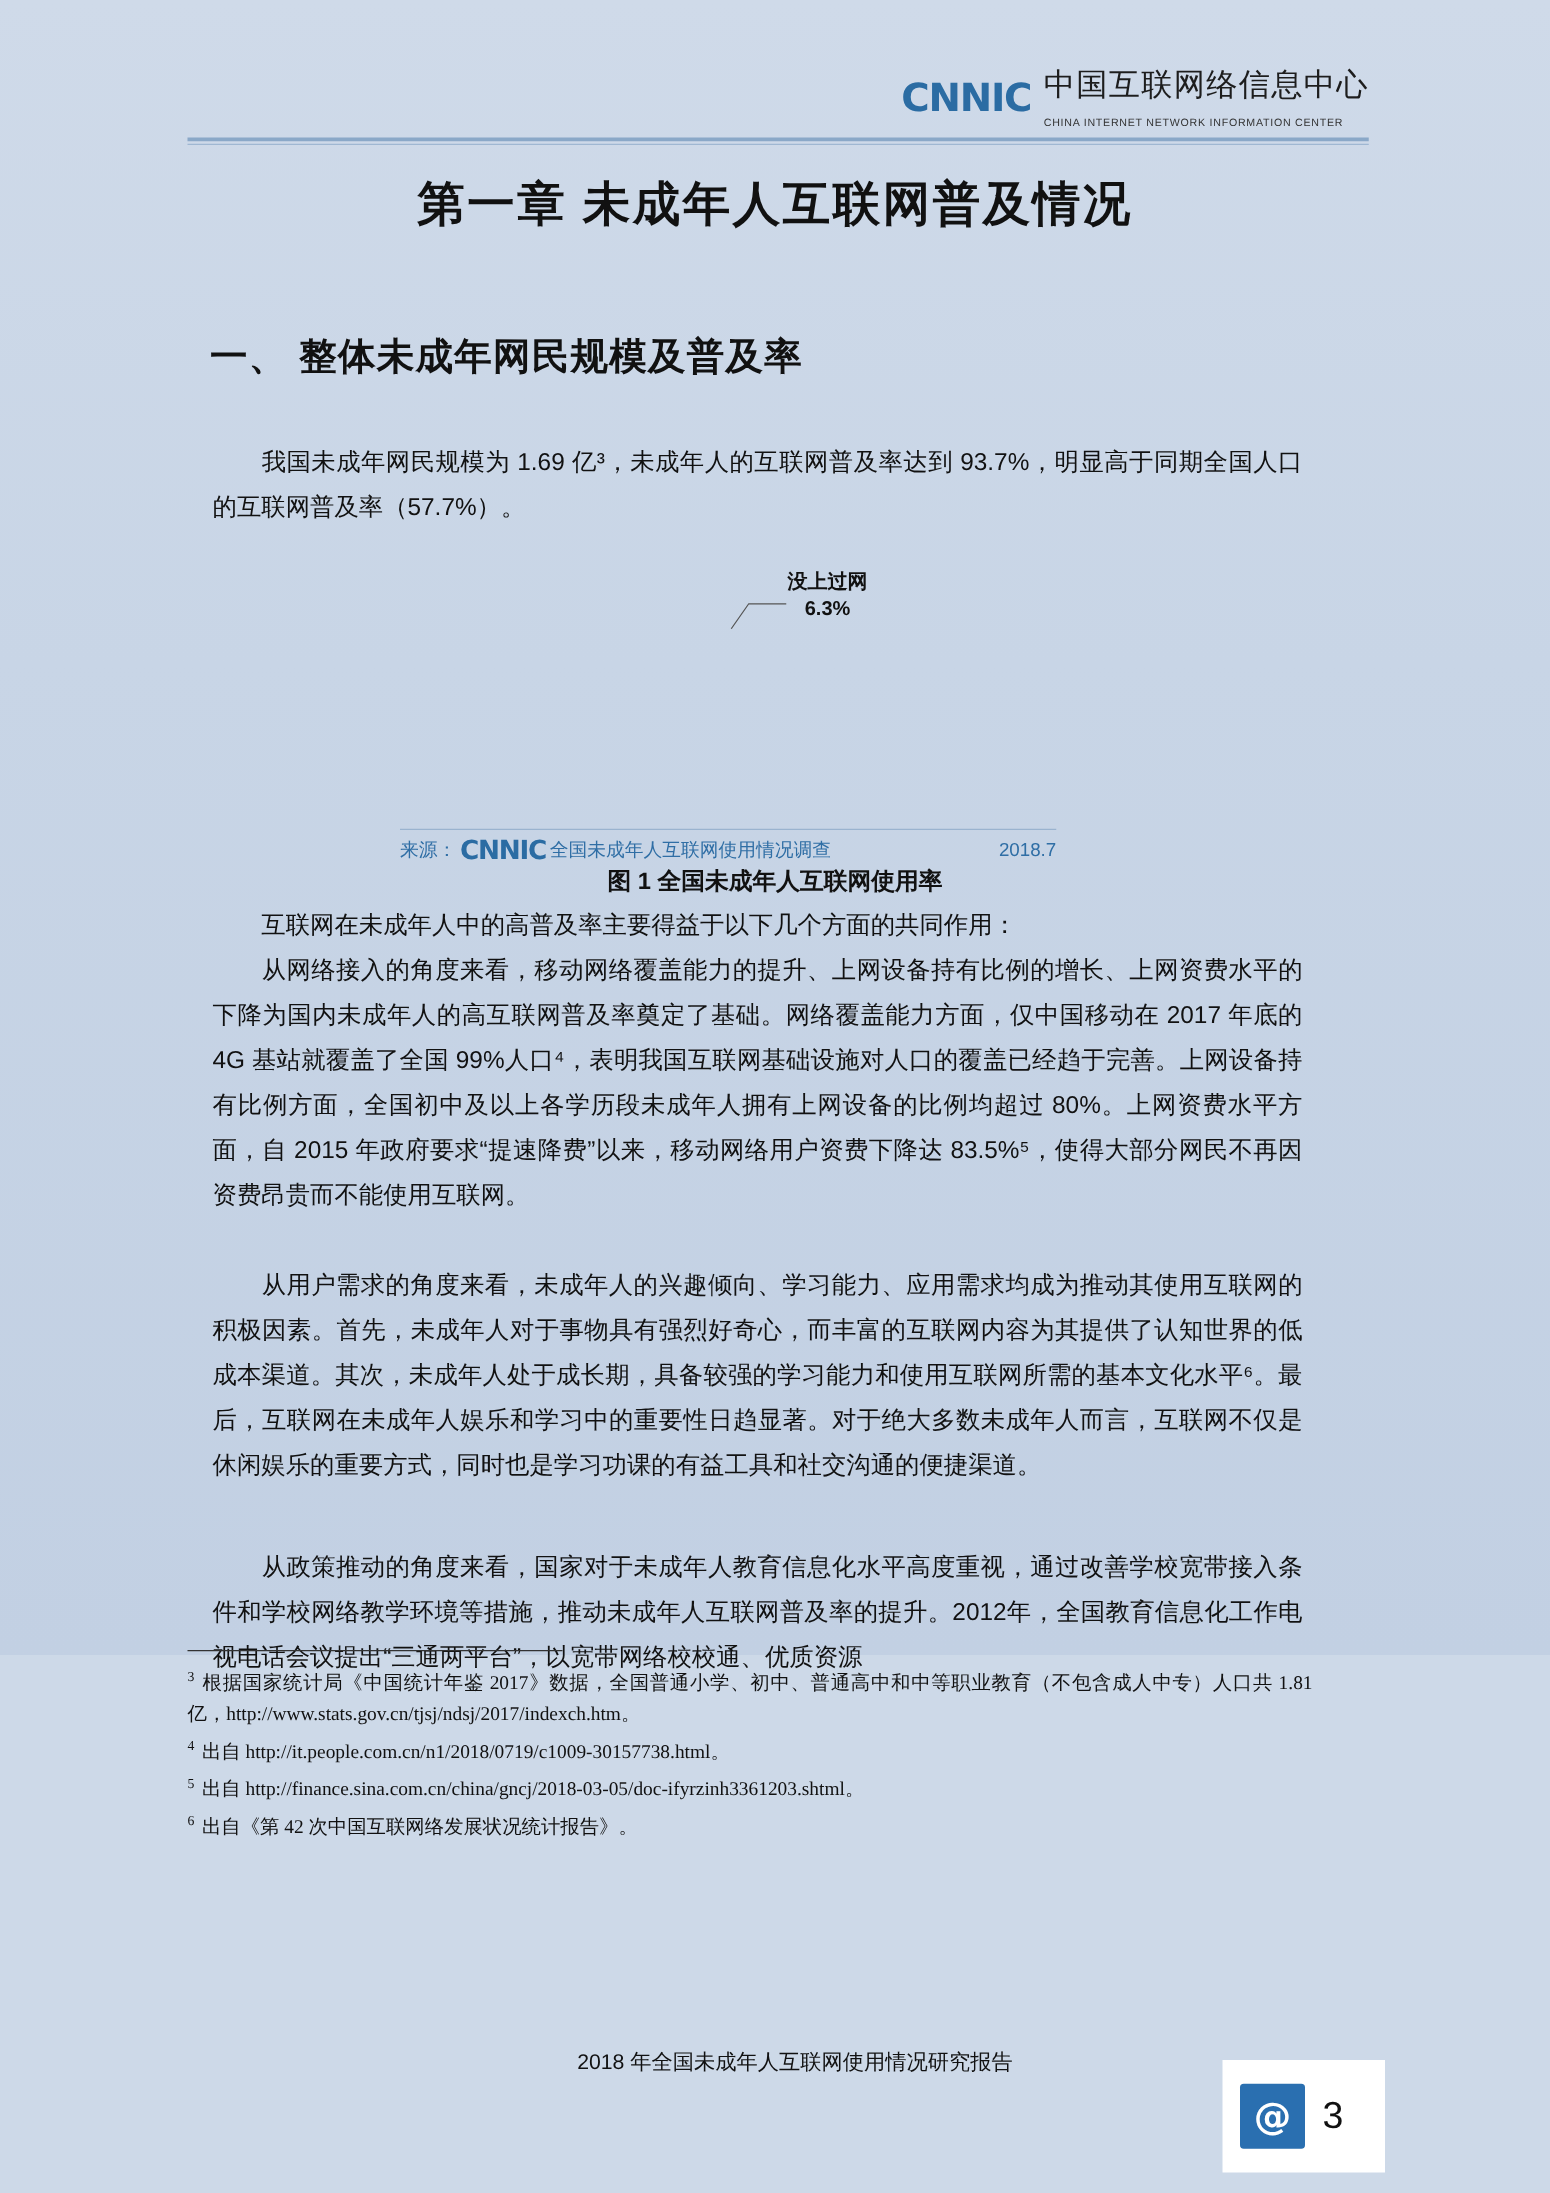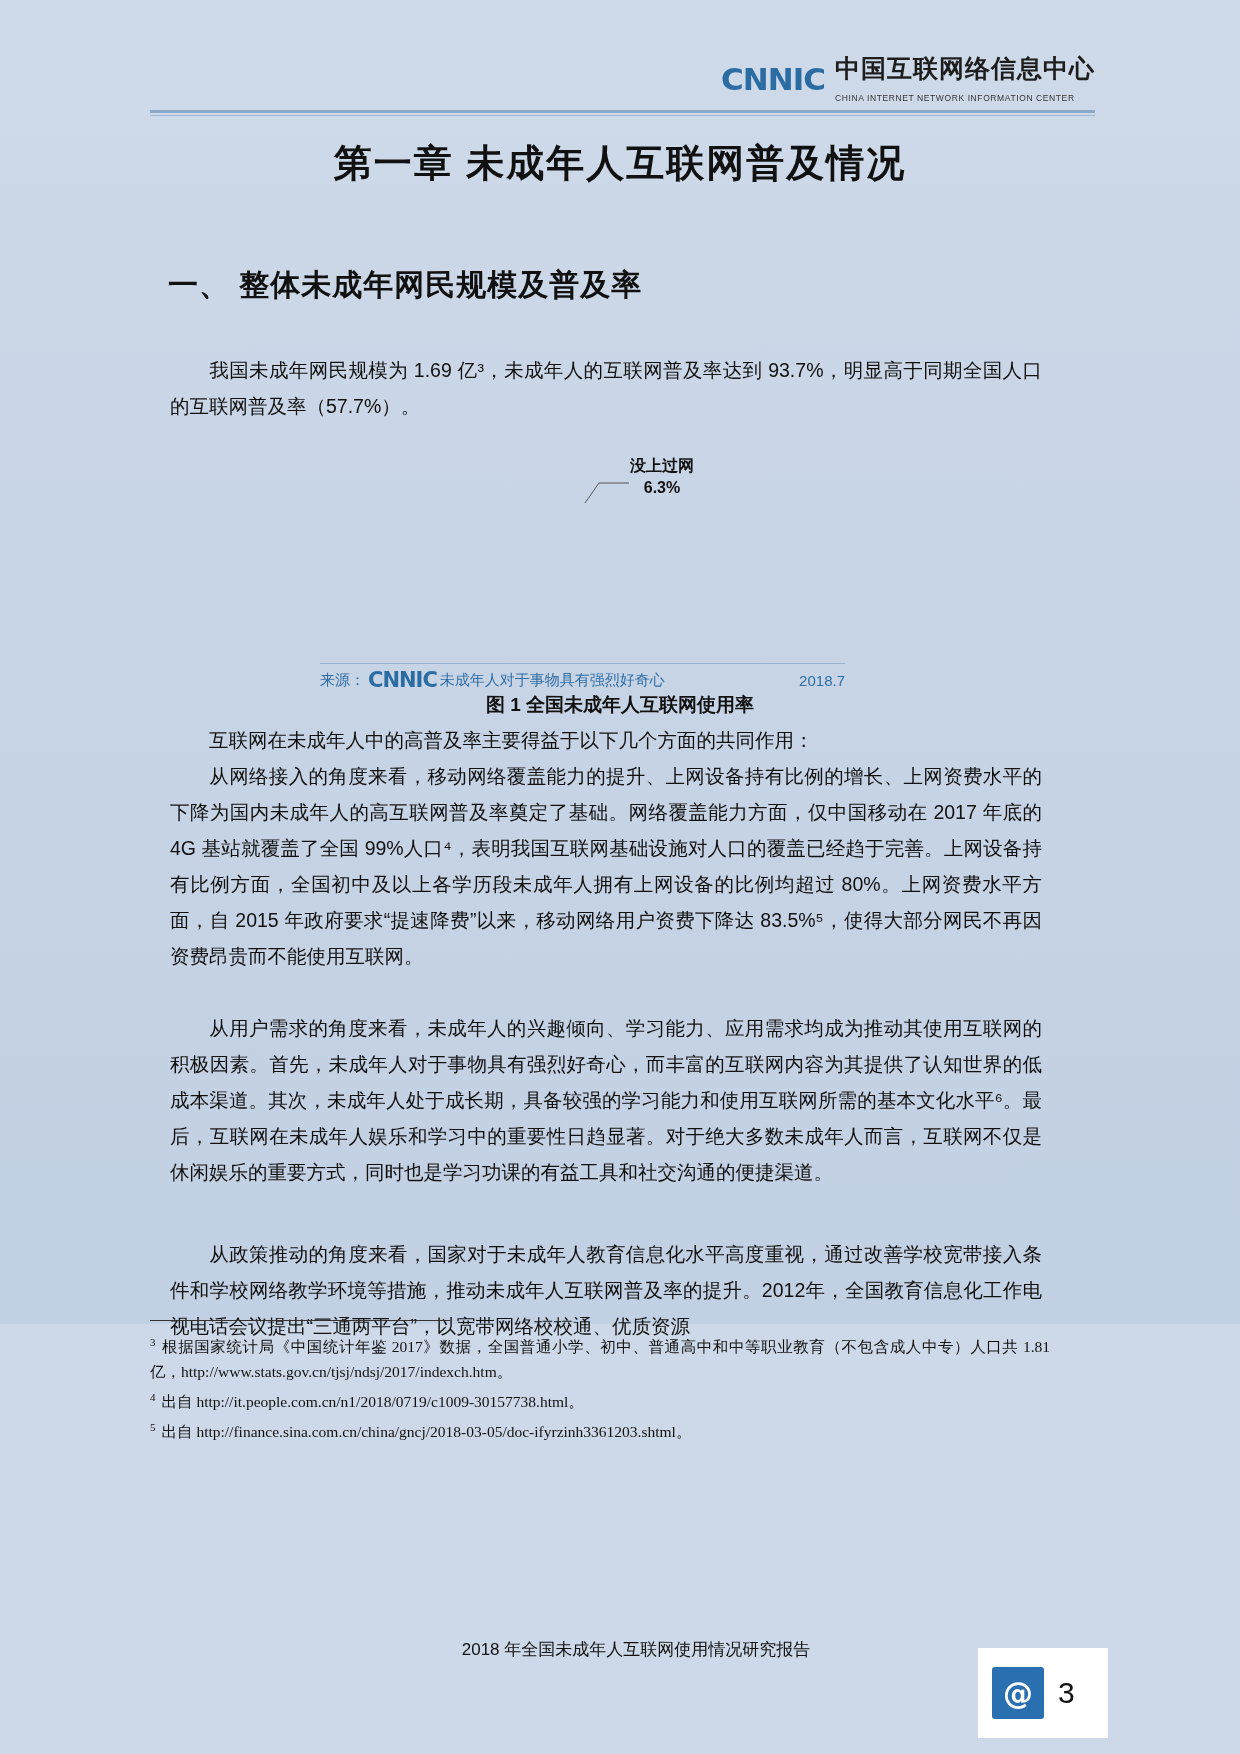--- a/index.html
+++ b/index.html
@@ -37,21 +37,21 @@
   }
   .cnnic-mark {
     font-family: "DejaVu Sans", sans-serif;
     font-weight: bold;
     font-size: 31px;
     letter-spacing: -1px;
     color: #2b6ca3;
   }
   .cnnic-cn {
     font-size: 25px;
-    font-weight: bold;
+    font-weight: normal;
     color: #1d1d1d;
     letter-spacing: 1px;
     line-height: 1.05;
   }
   .cnnic-en {
     font-size: 8.5px;
     color: #333;
     letter-spacing: 0.6px;
     font-family: "Liberation Sans", sans-serif;
     margin-top: 12px;
@@ -304,21 +304,21 @@
     </svg>
     <div class="pie-label-out">
       <div>没上过网</div>
       <div>6.3%</div>
     </div>
   </div>
   <div class="source-rule"></div>
   <div class="source-line">
     <span>来源：</span>
     <span class="source-mark">CNNIC</span>
-    <span>未成年人对于事物具有强烈好奇心</span>
+    <span>全国未成年人互联网使用情况调查</span>
     <span class="source-date">2018.7</span>
   </div>
   <div class="fig-caption">图 1 全国未成年人互联网使用率</div>
 
   <div class="para" style="top:722px;">
     <span class="indent"></span><span>互联网在未成年人中的高普及率主要得益于以下几个方面的共同作用：</span>
   </div>
 
   <div class="para" style="top:758px;">
     <span class="indent"></span><span>从网络接入的角度来看，移动网络覆盖能力的提升、上网设备持有比例的增长、上网资费水平的下降为国内未成年人的高互联网普及率奠定了基础。网络覆盖能力方面，仅中国移动在 2017 年底的 4G 基站就覆盖了全国 99%人口⁴，表明我国互联网基础设施对人口的覆盖已经趋于完善。上网设备持有比例方面，全国初中及以上各学历段未成年人拥有上网设备的比例均超过 80%。上网资费水平方面，自 2015 年政府要求“提速降费”以来，移动网络用户资费下降达 83.5%⁵，使得大部分网民不再因资费昂贵而不能使用互联网。</span>
@@ -336,20 +336,23 @@
   <div class="footnotes">
     <div>
       <span class="fn-num">3</span><span>根据国家统计局《中国统计年鉴 2017》数据，全国普通小学、初中、普通高中和中等职业教育（不包含成人中专）人口共 1.81 亿，http://www.stats.gov.cn/tjsj/ndsj/2017/indexch.htm。</span>
     </div>
     <div>
       <span class="fn-num">4</span><span>出自 http://it.people.com.cn/n1/2018/0719/c1009-30157738.html。</span>
     </div>
     <div>
       <span class="fn-num">5</span><span>出自 http://finance.sina.com.cn/china/gncj/2018-03-05/doc-ifyrzinh3361203.shtml。</span>
     </div>
+    <div>
+      <span class="fn-num">6</span><span>出自《第 42 次中国互联网络发展状况统计报告》。</span>
+    </div>
   </div>
 
   <div class="footer-text">2018 年全国未成年人互联网使用情况研究报告</div>
   <div class="page-badge">
     <div class="badge-icon">
       <div class="glyph">@</div>
     </div>
     <div class="page-num">3</div>
   </div>
 

